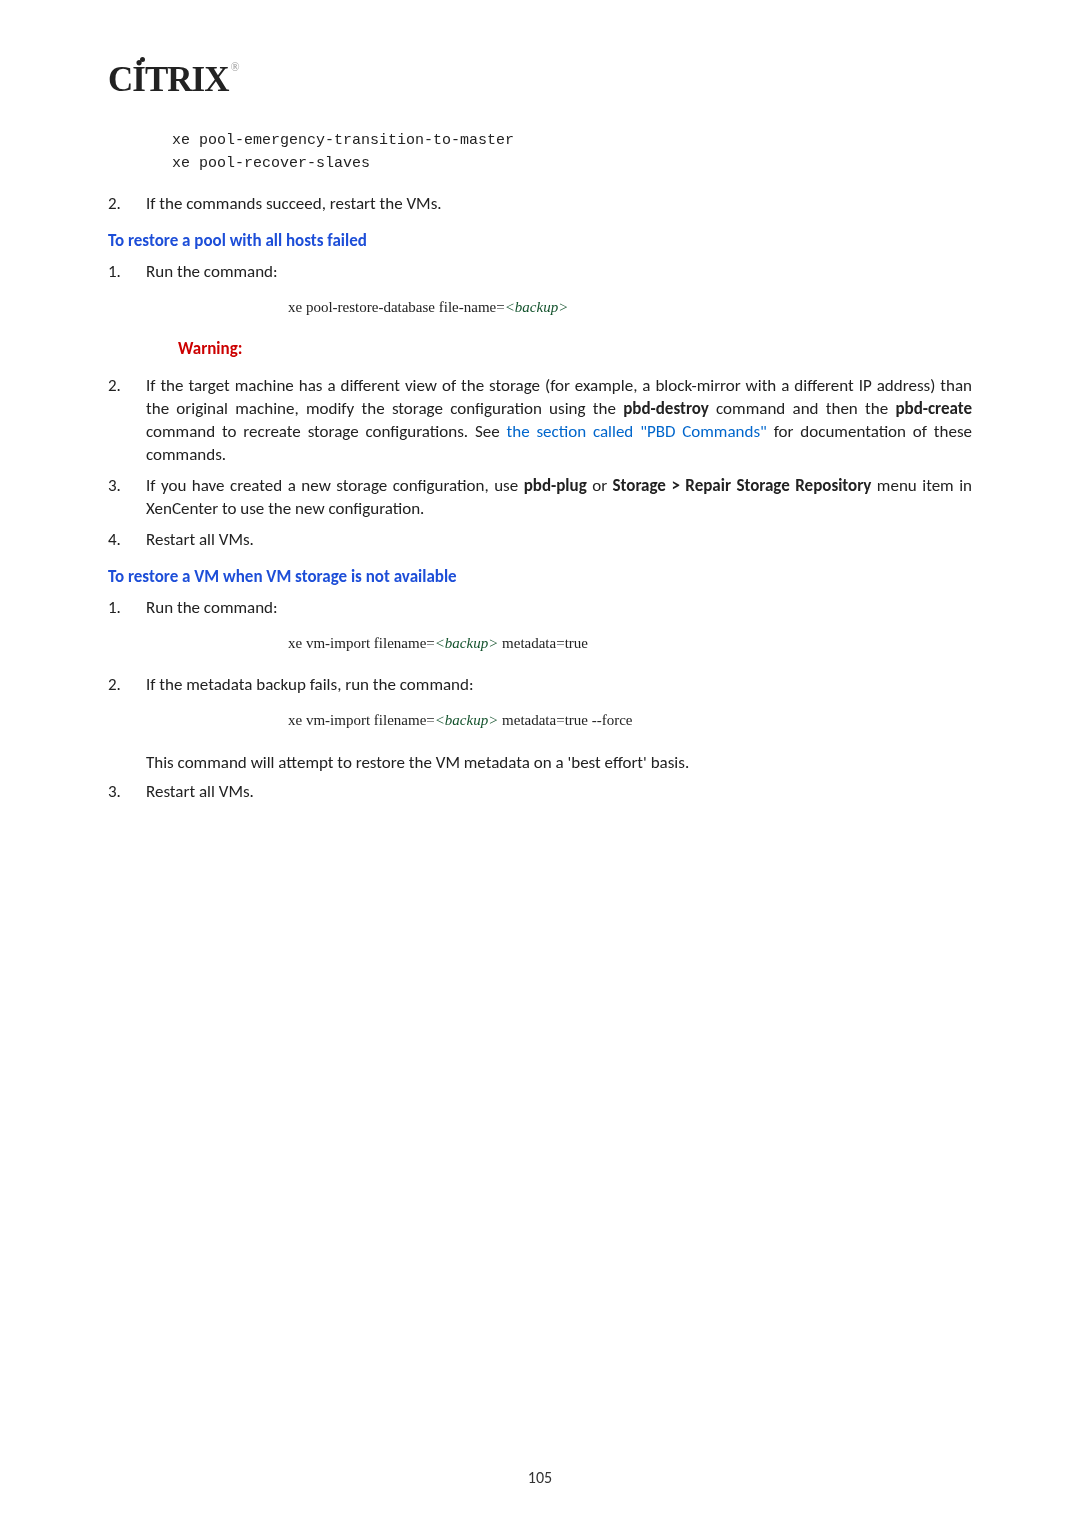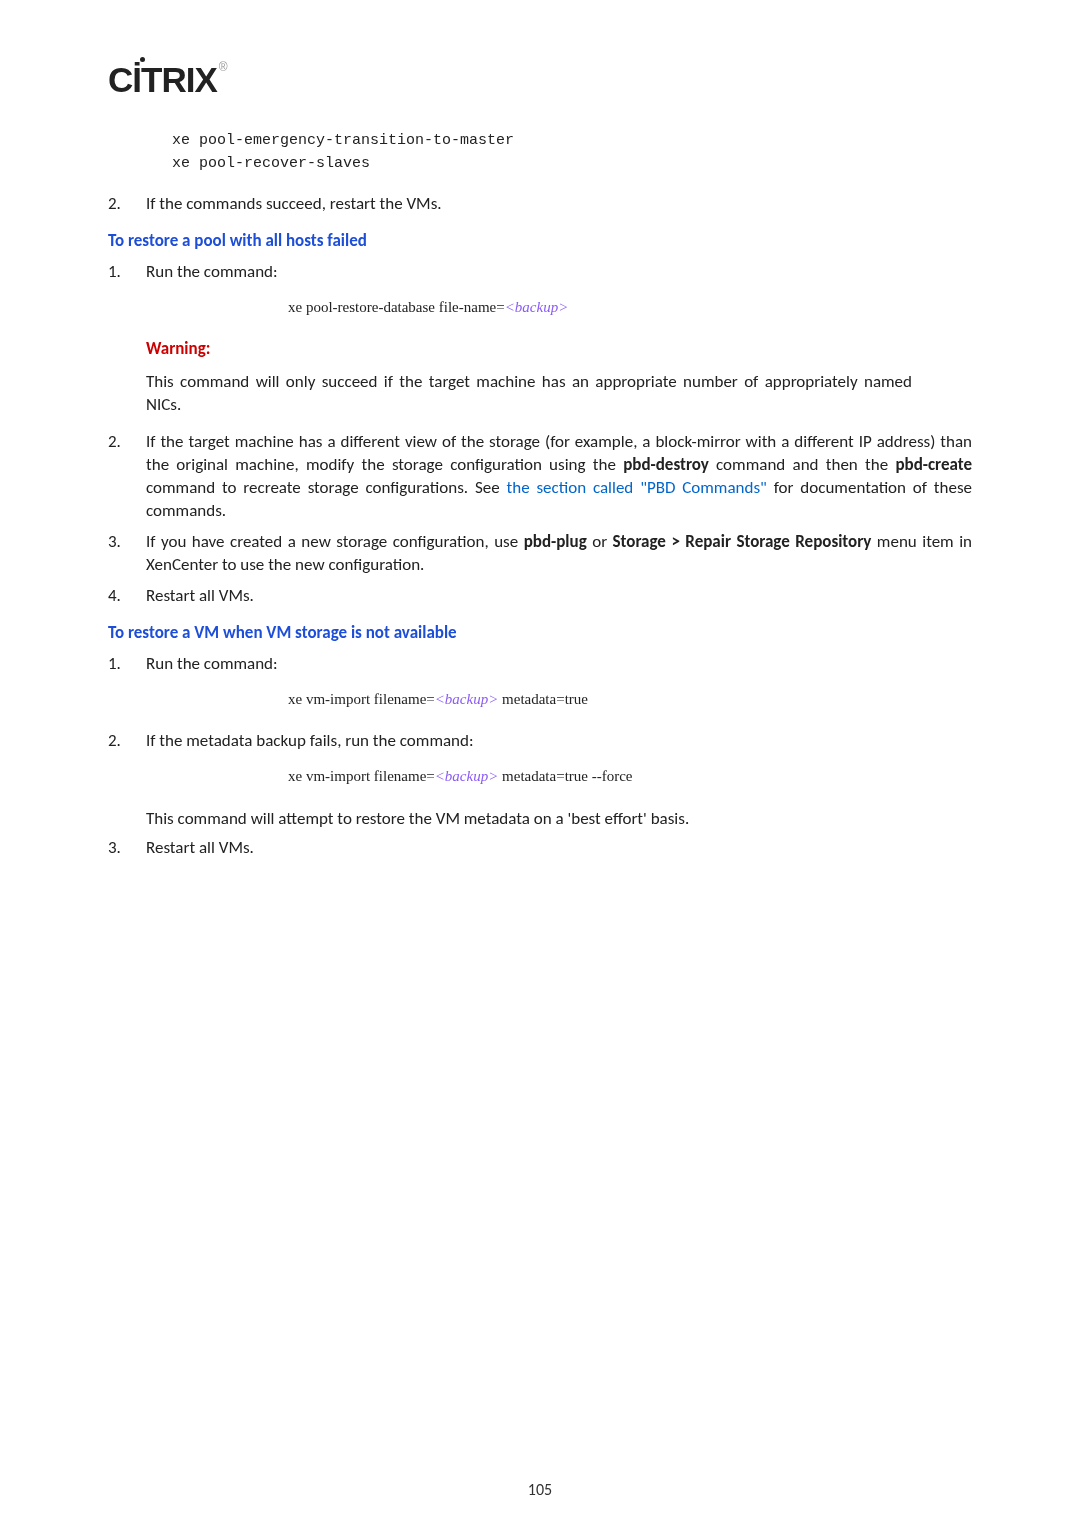--- a/index.html
+++ b/index.html
@@ -18,21 +18,21 @@
       color: #222;
     }
     .logo {
       margin-bottom: 30px;
     }
     .logo-text {
       font-weight: 900;
       font-size: 35px;
       color: #222;
       letter-spacing: -1px;
-      font-family: Liberation Sans, sans-serif;
+      font-family: Liberation Serif, serif;
       position: relative;
     }
     .logo-dot {
       position: absolute;
       width: 5px;
       height: 5px;
       background: #222;
       border-radius: 50%;
       top: -3px;
       left: 32px;
@@ -84,38 +84,39 @@
     }
     .warning-label {
       color: #cc0000;
       font-weight: bold;
     }
     .indent-block {
       margin-left: 38px;
       margin-right: 0;
     }
     .indent-block-inner {
+      margin-left: 32px;
       margin-right: 60px;
       text-align: justify;
       line-height: 1.35;
     }
     .link {
       color: #0066cc;
     }
     .italic-param {
       font-style: italic;
-      color: #8b5cf6;
+      color: #14532d;
     }
     .code-inline {
       font-family: Liberation Serif, serif;
       font-size: 15px;
     }
     .page-num {
       position: absolute;
-      bottom: 28px;
+      bottom: 40px;
       left: 0;
       width: 1080px;
       text-align: center;
       font-size: 16px;
       color: #333;
     }
     .top-margin {
       margin-top: 14px;
     }
     .bold {
@@ -146,21 +147,20 @@
   <div class="list-num">1.</div>
   <div class="list-content">Run the command:</div>
 </div>
 
 <div class="code-block code-block-indent"><span class="code-inline">xe pool-restore-database file-name=</span><span class="code-inline italic-param">&lt;backup&gt;</span></div>
 
 <div class="indent-block top-margin">
   <div class="indent-block-inner">
     <span class="warning-label">Warning:</span>
   </div>
-  <div class="indent-block-inner" style="margin-top:10px;">This command will only succeed if the target machine has an appropriate number of appropriately named NICs.</div>
 </div>
 
 <div class="list-item top-margin">
   <div class="list-num">2.</div>
   <div class="list-content">
     <span>If the target machine has a different view of the storage (for example, a block-mirror with a different IP address) than the original machine, modify the storage configuration using the </span><span class="bold">pbd-destroy</span><span> command and then the </span><span class="bold">pbd-create</span><span> command to recreate storage configurations. See </span><span class="link">the section called "PBD Commands"</span><span> for documentation of these commands.</span>
   </div>
 </div>
 
 <div class="list-item">

